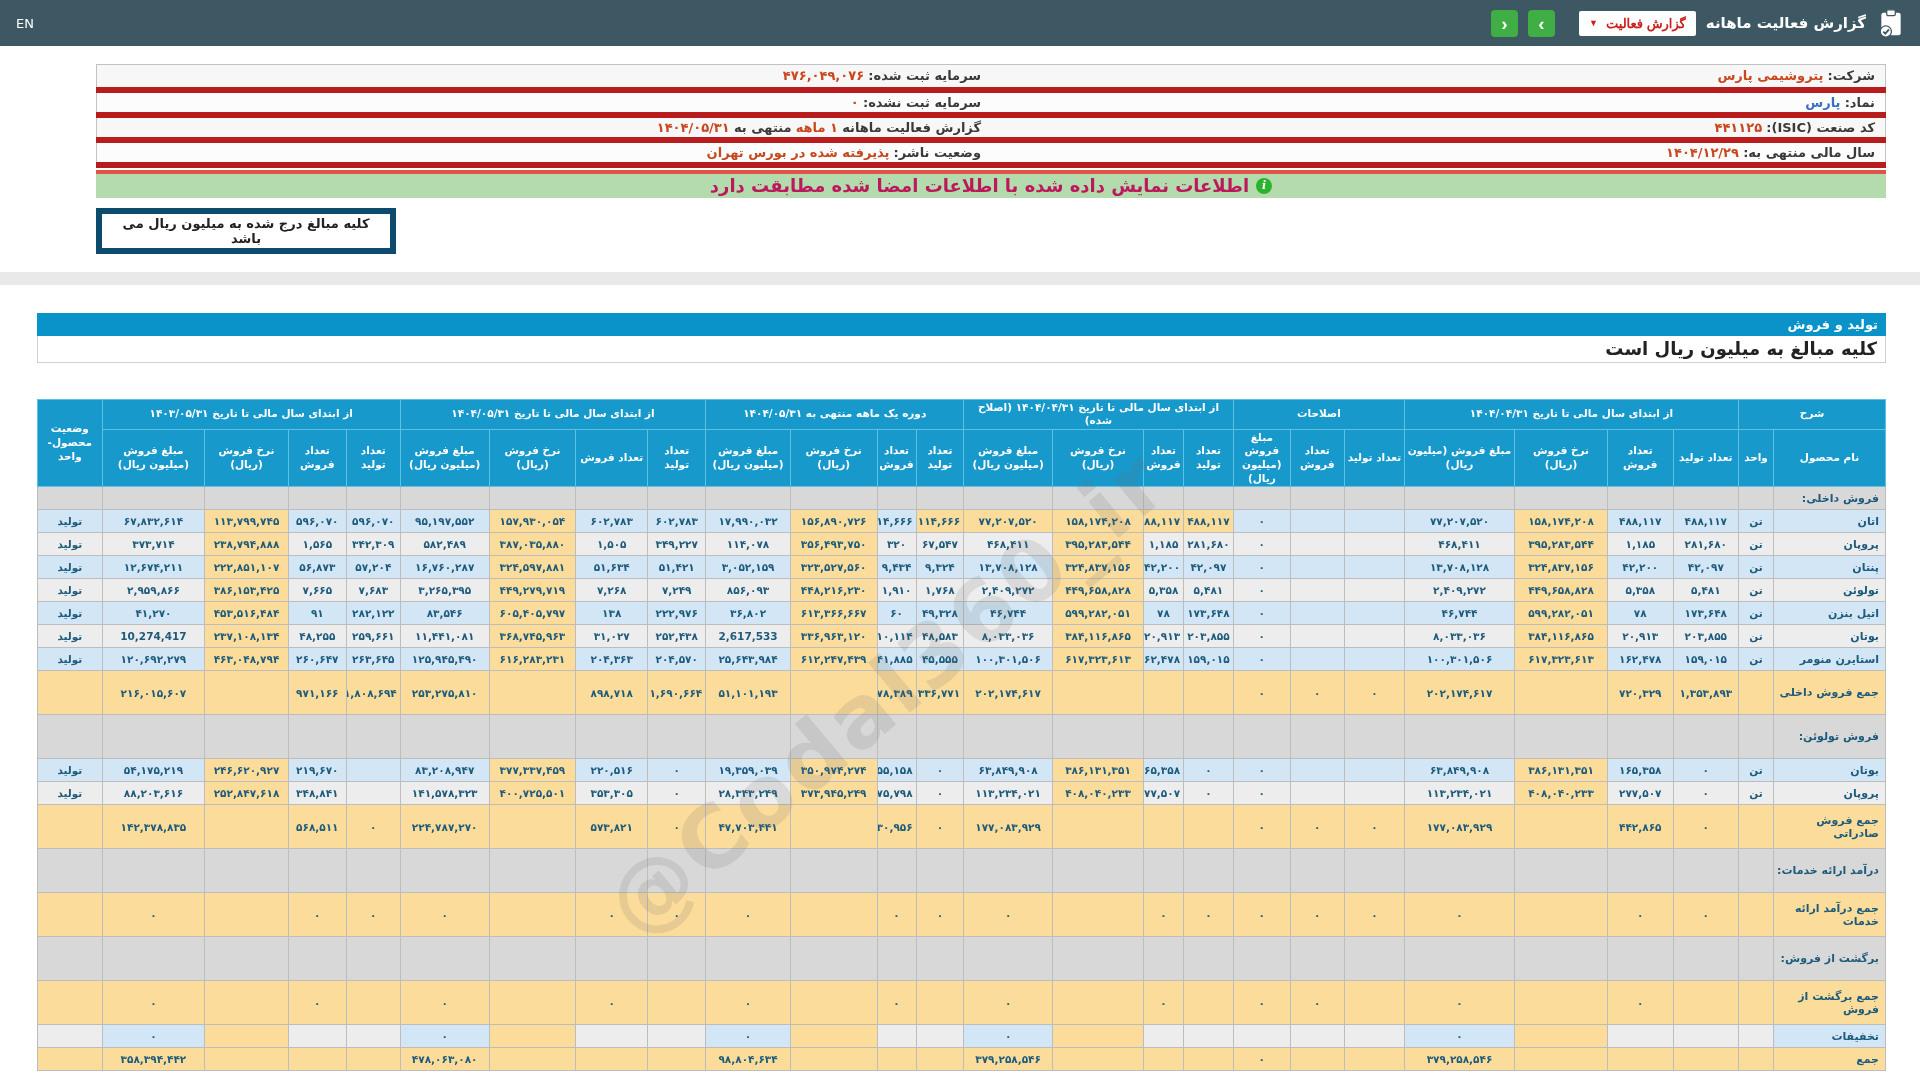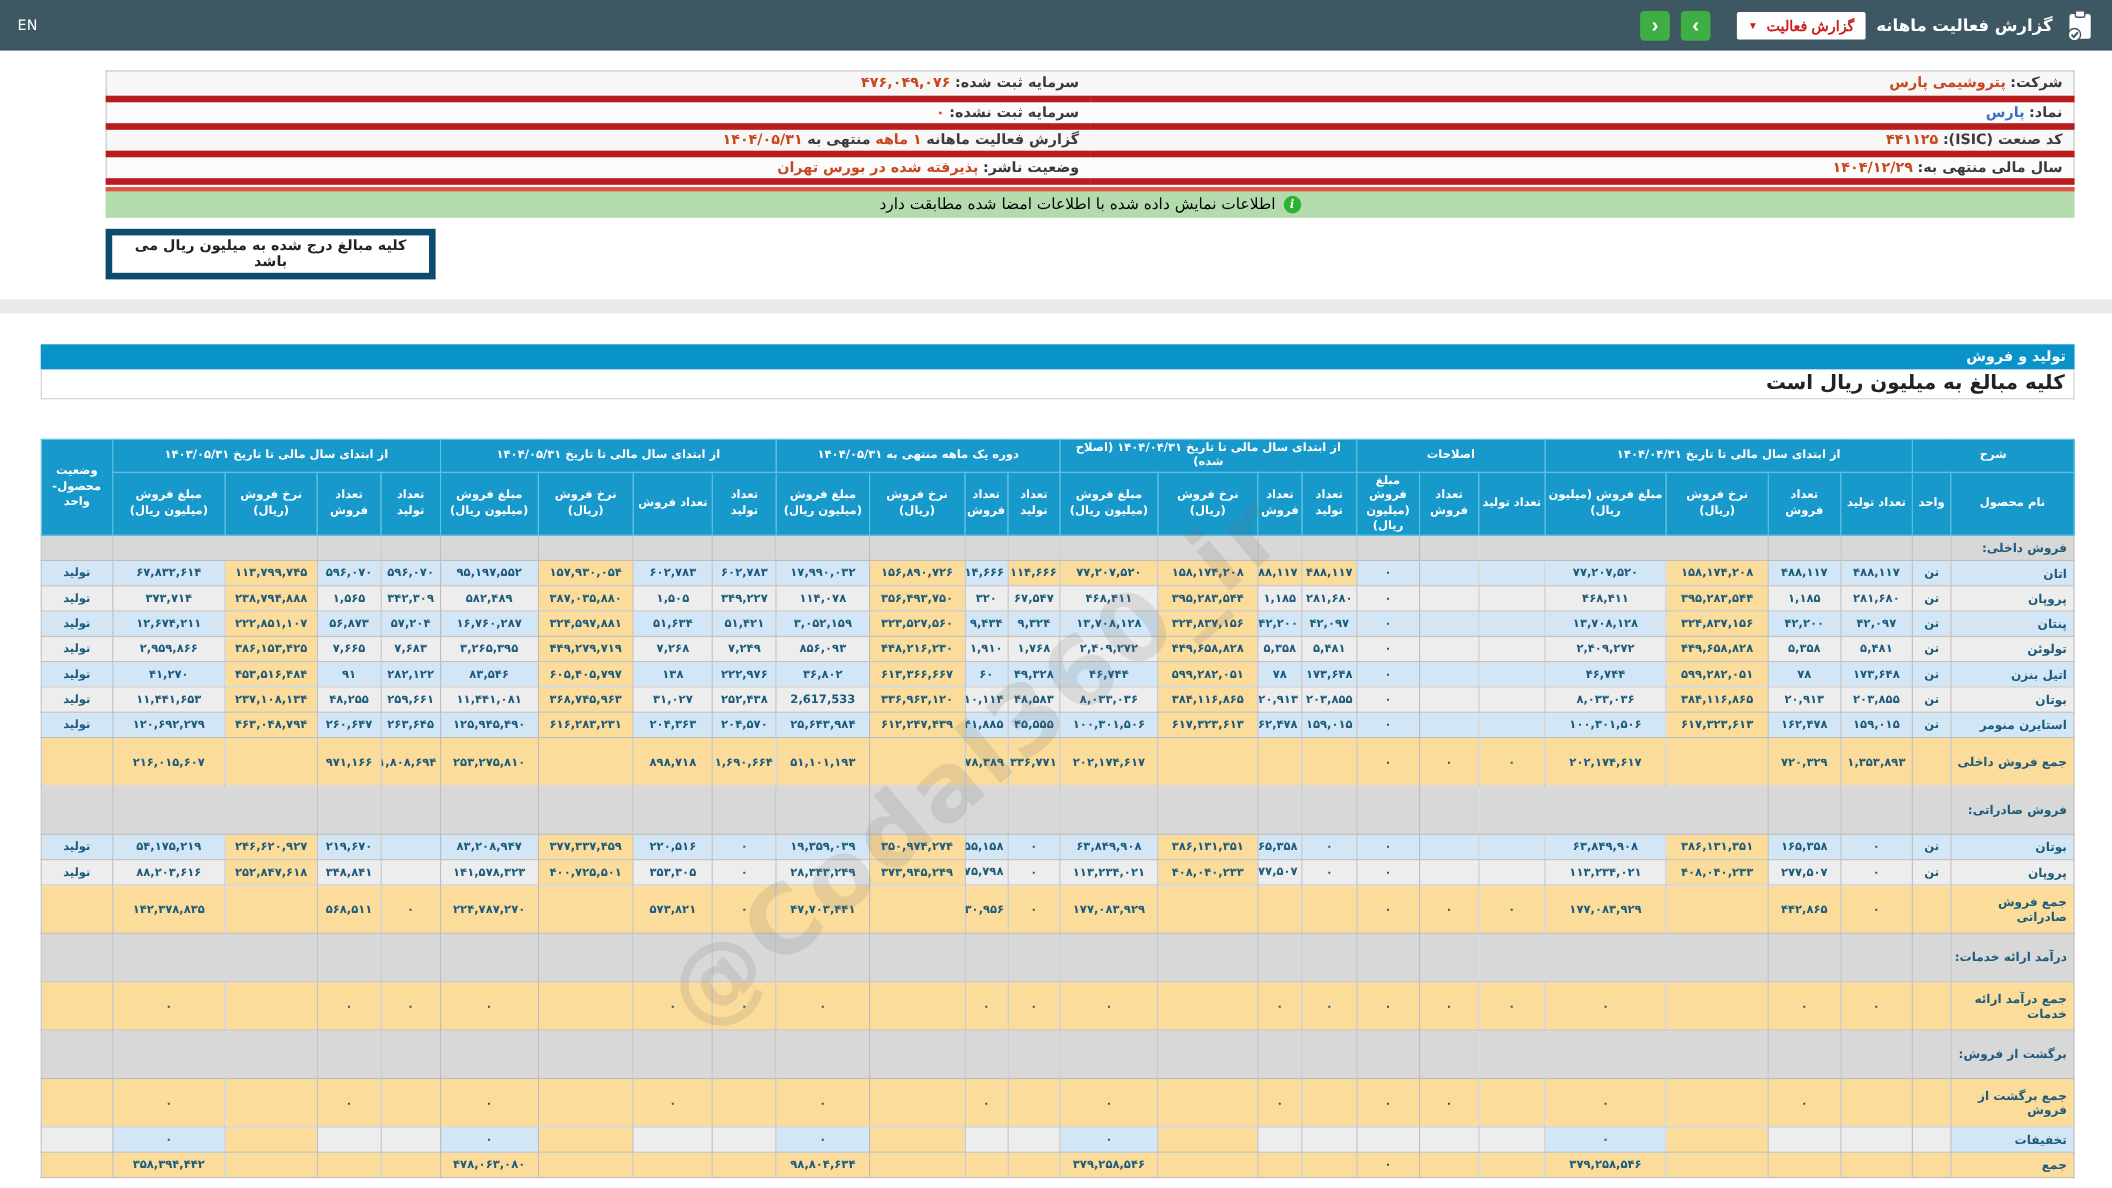--- a/index.html
+++ b/index.html
@@ -26,21 +26,21 @@
   .info-table td { width:50%; border-bottom:6px solid #b91c1c; height:25px;
     padding:2px 10px; font-size:13px; color:#3a3a3a; vertical-align:middle; }
   .info-table tr:nth-child(odd) td { background:#f7f7f7; }
   .info-label { font-weight:bold; color:#3a3a3a; }
   .val-red { color:#c9471e; font-weight:bold; }
   .val-blue { color:#3a6fc0; font-weight:bold; }
 
   .notice-bar { width:calc(100% - 62px); margin-right:0; margin-left:auto; margin-top:2px;
     background:#b4dbae; border-top:4px solid #e05347; height:28px; display:flex;
     align-items:center; justify-content:center; gap:7px; }
-  .notice-bar .txt { color:#000000; font-size:14px; font-weight:normal; }
+  .notice-bar .txt { color:#be185d; font-size:18px; font-weight:bold; }
   .info-i { width:16px; height:16px; border-radius:50%; background:#2db22d; color:#fff;
     font-size:11px; font-weight:bold; text-align:center; line-height:16px;
     font-family:"DejaVu Serif","Liberation Serif",serif; font-style:italic; }
 
   .unit-note { width:300px; margin:10px auto 0 62px; border:6px solid #0c4a6e; background:#fff;
     font-size:13px; font-weight:bold; color:#222; text-align:center; padding:2px 6px; }
 
   .divider { margin-top:18px; height:13px; background:#e9e9e9; width:100%; }
 
   
@@ -400,21 +400,21 @@
           <td>۱۰,۱۱۴</td>
           <td class="yl">۳۳۶,۹۶۳,۱۲۰</td>
           <td>2,617,533</td>
           <td>۲۵۲,۴۳۸</td>
           <td>۳۱,۰۲۷</td>
           <td class="yl">۳۶۸,۷۴۵,۹۶۳</td>
           <td>۱۱,۴۴۱,۰۸۱</td>
           <td>۲۵۹,۶۶۱</td>
           <td>۴۸,۲۵۵</td>
           <td class="yl">۲۳۷,۱۰۸,۱۳۴</td>
-          <td>۱۱,۴۴۱,۶۵۳</td>
+          <td>10,274,417</td>
           <td>تولید</td>
         </tr>
         <tr class="tone-blue">
           <td class="name">استایرن منومر</td>
           <td>تن</td>
           <td>۱۵۹,۰۱۵</td>
           <td>۱۶۲,۴۷۸</td>
           <td class="yl">۶۱۷,۳۲۳,۶۱۳</td>
           <td>۱۰۰,۳۰۱,۵۰۶</td>
           <td></td>
@@ -460,21 +460,21 @@
           <td>۸۹۸,۷۱۸</td>
           <td></td>
           <td>۲۵۳,۲۷۵,۸۱۰</td>
           <td>۱,۸۰۸,۶۹۴</td>
           <td>۹۷۱,۱۶۶</td>
           <td></td>
           <td>۲۱۶,۰۱۵,۶۰۷</td>
           <td></td>
         </tr>
         <tr class="sec tall">
-          <td class="name">فروش صادراتی:</td>
+          <td class="name">فروش تولوئن:</td>
           <td></td>
           <td></td>
           <td></td>
           <td></td>
           <td></td>
           <td></td>
           <td></td>
           <td></td>
           <td></td>
           <td></td>

